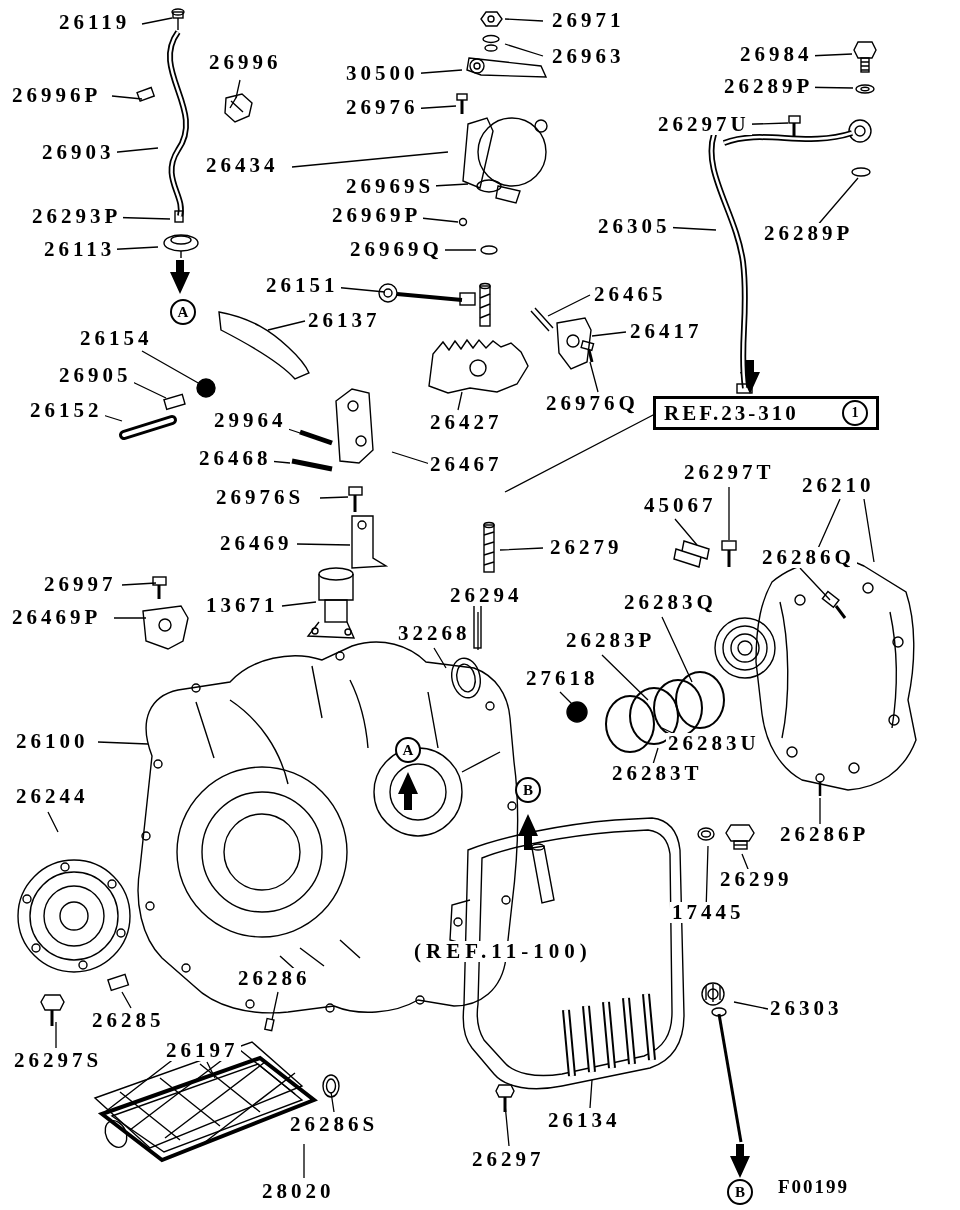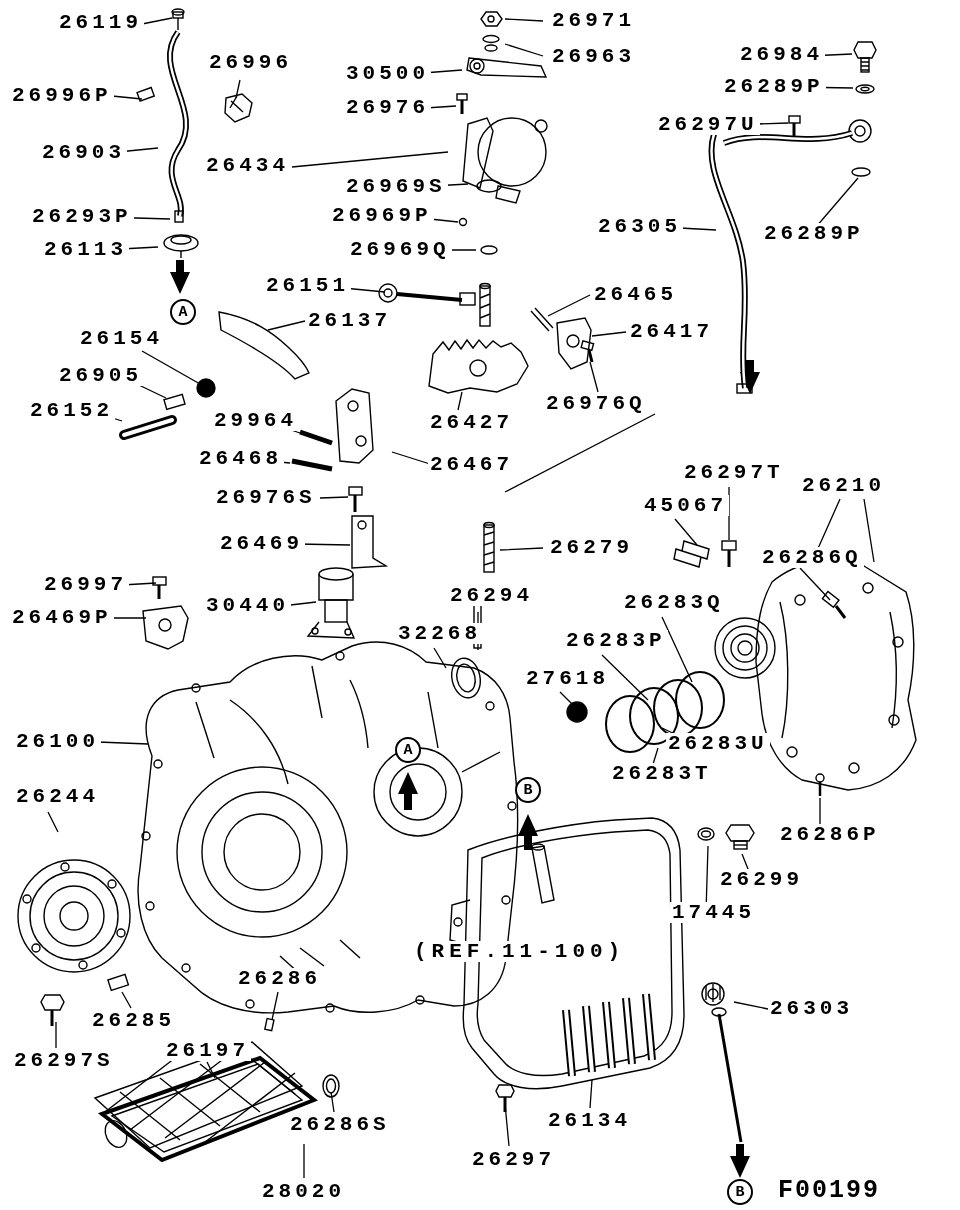--- a/index.html
+++ b/index.html
@@ -1,18 +1,18 @@
 <!DOCTYPE html>
 <html><head>
 <meta charset="utf-8">
 <style>
   html,body{margin:0;padding:0;background:#fff;}
   .stage{
     position:relative;width:960px;height:1210px;background:#ffffff;
-    font-family:Liberation Mono, monospace;overflow:hidden;
+    font-family:Liberation Serif, serif;overflow:hidden;
   }
   .art{position:absolute;left:0;top:0;}
   .pl{
     position:absolute;font-size:21px;font-weight:bold;letter-spacing:4px;
     color:#000;white-space:nowrap;line-height:1;background:#fff;padding:0 2px;
   }
   .marker{
     position:absolute;width:26px;height:26px;border:2.5px solid #000;border-radius:50%;
     display:flex;align-items:center;justify-content:center;
     font-size:15px;font-weight:bold;background:#fff;box-sizing:border-box;
@@ -24,21 +24,21 @@
   }
   .refbox .c1{
     width:22px;height:22px;border:2px solid #000;border-radius:50%;flex:0 0 auto;
     display:flex;align-items:center;justify-content:center;font-size:14px;letter-spacing:0;
   }
   .refinline{
     position:absolute;left:414px;top:941px;font-size:21px;font-weight:bold;
     letter-spacing:5px;background:#fff;line-height:1;
   }
   .figcode{
-    position:absolute;left:778px;top:1176px;font-size:25px;font-weight:bold;letter-spacing:2px;
+    position:absolute;left:778px;top:1176px;font-size:19px;font-weight:bold;letter-spacing:2px;
   }
 </style>
 </head>
 <body>
 
 <div class="stage">
 
   <svg class="art" width="960" height="1210" viewBox="0 0 960 1210">
 
     <g stroke="#000" stroke-width="1.3" fill="none">
@@ -320,21 +320,21 @@
   <div class="pl" style="left:428px;top:454px">26467</div>
   <div class="pl" style="left:214px;top:487px">26976S</div>
   <div class="pl" style="left:682px;top:462px">26297T</div>
   <div class="pl" style="left:800px;top:475px">26210</div>
   <div class="pl" style="left:642px;top:495px">45067</div>
   <div class="pl" style="left:218px;top:533px">26469</div>
   <div class="pl" style="left:548px;top:537px">26279</div>
   <div class="pl" style="left:760px;top:547px">26286Q</div>
   <div class="pl" style="left:42px;top:574px">26997</div>
   <div class="pl" style="left:448px;top:585px">26294</div>
-  <div class="pl" style="left:204px;top:595px">30440</div>
+  <div class="pl" style="left:204px;top:595px">13671</div>
   <div class="pl" style="left:622px;top:592px">26283Q</div>
   <div class="pl" style="left:10px;top:607px">26469P</div>
   <div class="pl" style="left:396px;top:623px">32268</div>
   <div class="pl" style="left:564px;top:630px">26283P</div>
   <div class="pl" style="left:524px;top:668px">27618</div>
   <div class="pl" style="left:14px;top:731px">26100</div>
   <div class="pl" style="left:666px;top:733px">26283U</div>
   <div class="pl" style="left:610px;top:763px">26283T</div>
   <div class="pl" style="left:14px;top:786px">26244</div>
   <div class="pl" style="left:778px;top:824px">26286P</div>
@@ -343,20 +343,24 @@
   <div class="pl" style="left:236px;top:968px">26286</div>
   <div class="pl" style="left:90px;top:1010px">26285</div>
   <div class="pl" style="left:12px;top:1050px">26297S</div>
   <div class="pl" style="left:164px;top:1040px">26197</div>
   <div class="pl" style="left:288px;top:1114px">26286S</div>
   <div class="pl" style="left:546px;top:1110px">26134</div>
   <div class="pl" style="left:768px;top:998px">26303</div>
   <div class="pl" style="left:470px;top:1149px">26297</div>
   <div class="pl" style="left:260px;top:1181px">28020</div>
 
+  <div class="refbox">
+    <span>REF.23-310</span>
+    <span class="c1">1</span>
+  </div>
 
   <div class="refinline">(REF.11-100)</div>
 
   <div class="marker" style="left:170px;top:299px">A</div>
   <div class="marker" style="left:395px;top:737px">A</div>
   <div class="marker" style="left:515px;top:777px">B</div>
   <div class="marker" style="left:727px;top:1179px">B</div>
 
   <div class="figcode">F00199</div>
 

